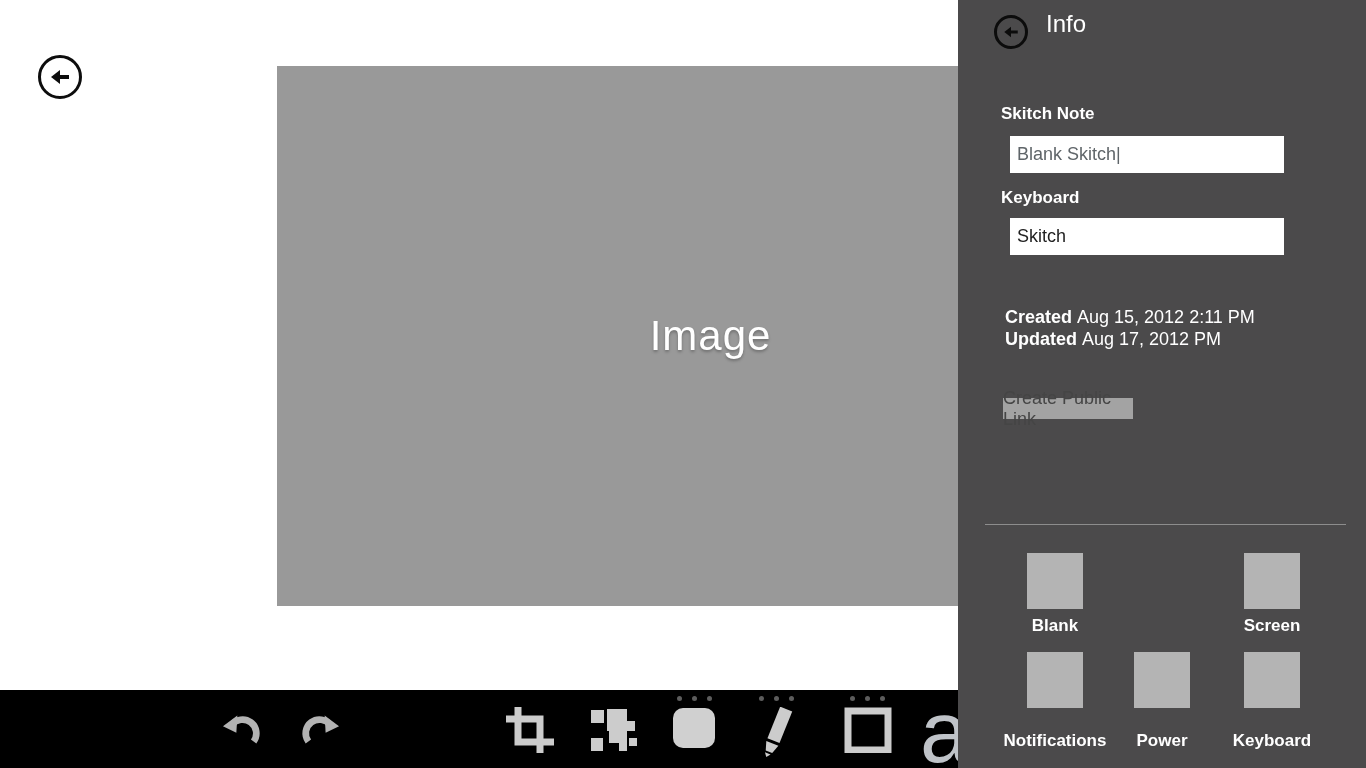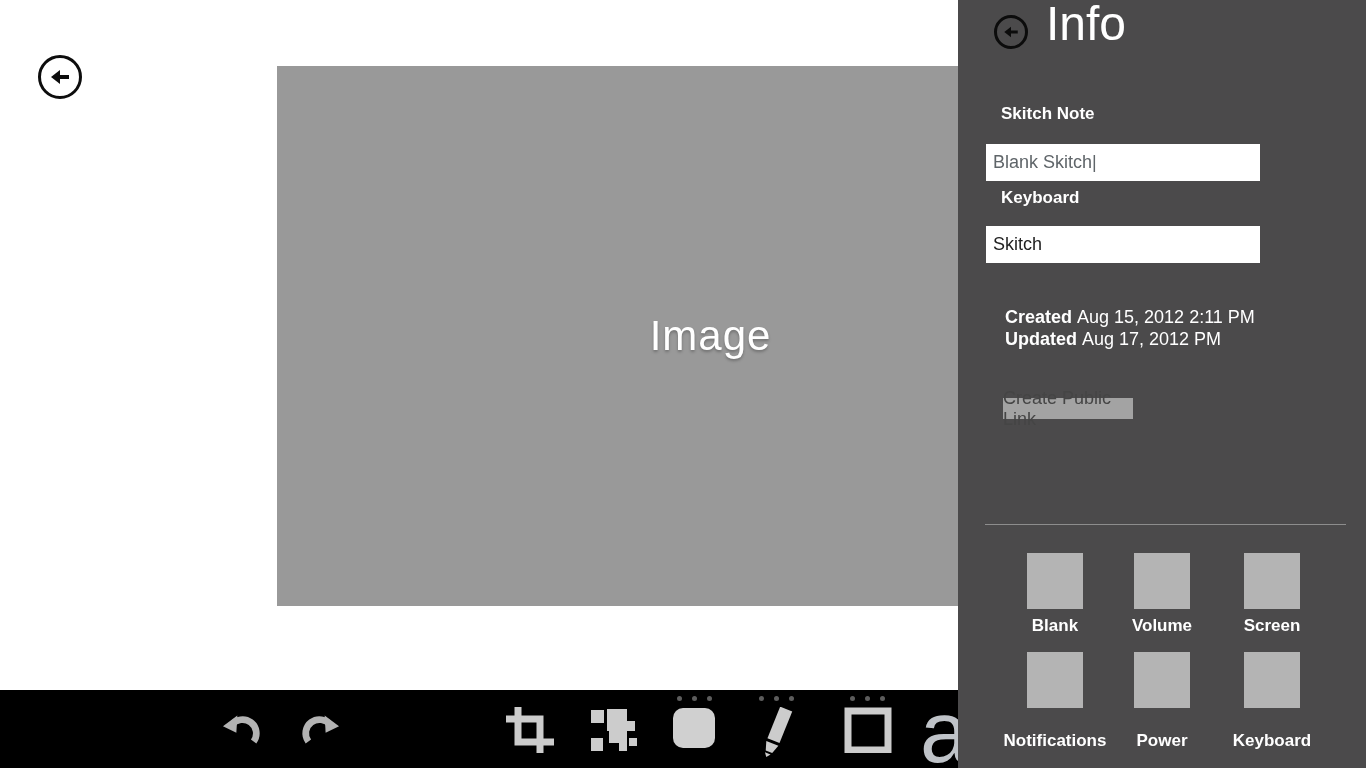--- a/index.html
+++ b/index.html
@@ -22,27 +22,27 @@
   .dots i{width:5px;height:5px;border-radius:50%;background:#5d5d5d;display:block;}
   .letter-a{position:absolute;left:920px;top:-2px;font-size:88px;line-height:88px;color:#bfc3c8;
             font-weight:400;cursor:pointer;}
 
   
   .panel{position:absolute;left:958px;top:0;width:408px;height:768px;background:#4b4a4b;z-index:3;
          color:#ffffff;}
   .panel-header{position:absolute;left:0;top:0;width:100%;height:64px;}
   .back-btn-panel{position:absolute;left:36px;top:15px;width:28px;height:28px;border:3px solid #0c0c0c;
                   border-radius:50%;display:flex;align-items:center;justify-content:center;cursor:pointer;}
-  .panel-title{position:absolute;left:88px;top:2px;font-size:48px;font-weight:300;color:#fff;line-height:44px;}
+  .panel-title{position:absolute;left:88px;top:2px;font-size:24px;font-weight:300;color:#fff;line-height:44px;}
 
   .field-label{position:absolute;left:43px;font-size:17px;font-weight:700;color:#fff;}
   .lbl-note{top:104px;} .lbl-notebook{top:188px;}
-  .text-input{position:absolute;left:28px;width:274px;height:37px;background:#ffffff;
+  .text-input{position:absolute;left:52px;width:274px;height:37px;background:#ffffff;
               font-size:18px;line-height:37px;padding-left:7px;box-sizing:border-box;cursor:text;
-              white-space:nowrap;overflow:hidden;margin-top:8px;}
+              white-space:nowrap;overflow:hidden;}
   .in-note{top:136px;color:#5f6569;} .in-notebook{top:218px;color:#1e1e1e;}
   .caret{color:#5f6569;}
 
   .meta{position:absolute;left:47px;top:306px;font-size:18px;line-height:22px;color:#fff;}
   .meta b{font-weight:700;margin-right:5px;}
 
   .cpl-button{position:absolute;left:45px;top:398px;width:130px;height:21px;background:#a3a3a3;
               border:0;color:#454545;font-size:18px;font-family:"Liberation Sans",sans-serif;
               display:flex;align-items:center;justify-content:center;cursor:pointer;}
 
@@ -198,24 +198,20 @@
     </div>
 
     <div class="cpl-button">Create Public Link</div>
 
     <div class="divider"></div>
 
     <div class="tile-cell c1 r1">
       <div class="sq"></div>
       <div class="tl">Blank</div>
     </div>
-    <div class="tile-cell c2 r1">
-      <div class="sq"></div>
-      <div class="tl">Volume</div>
-    </div>
     <div class="tile-cell c3 r1">
       <div class="sq"></div>
       <div class="tl">Screen</div>
     </div>
     <div class="tile-cell c1 r2">
       <div class="sq"></div>
       <div class="tl">Notifications</div>
     </div>
     <div class="tile-cell c2 r2">
       <div class="sq"></div>

